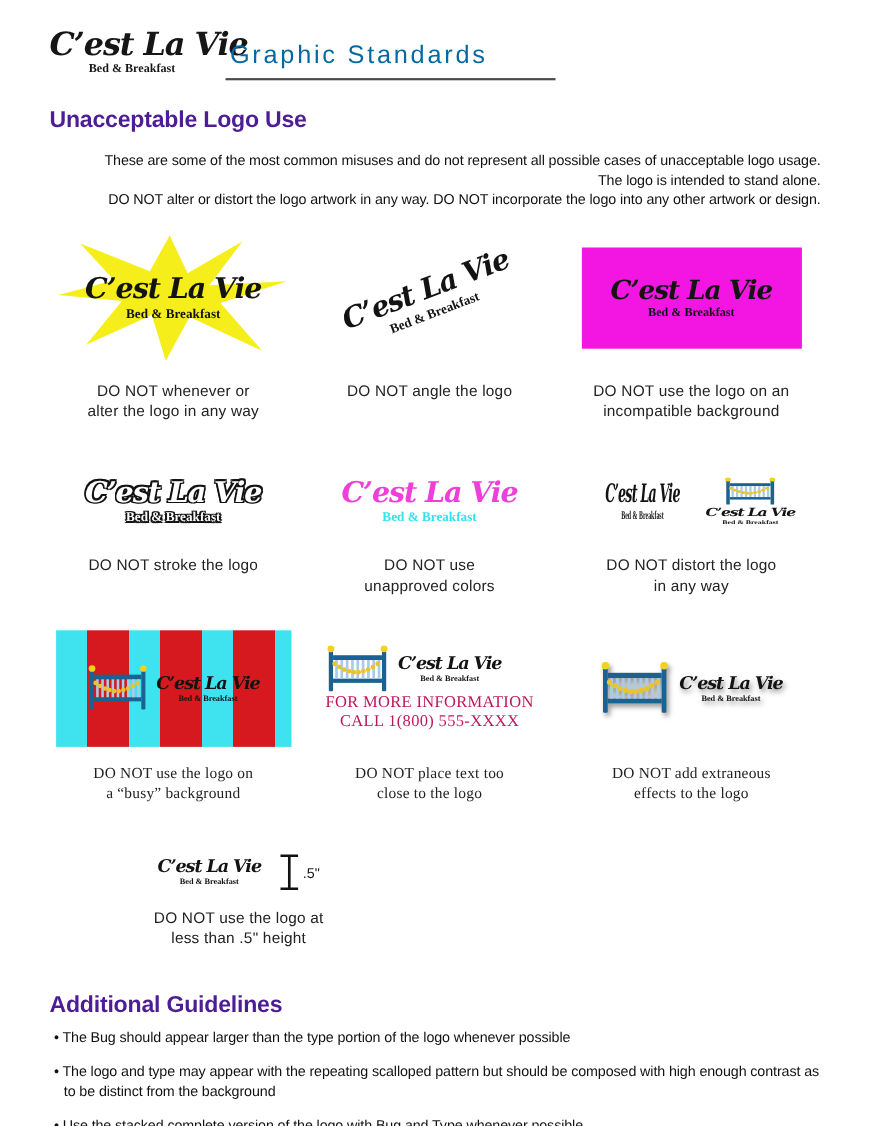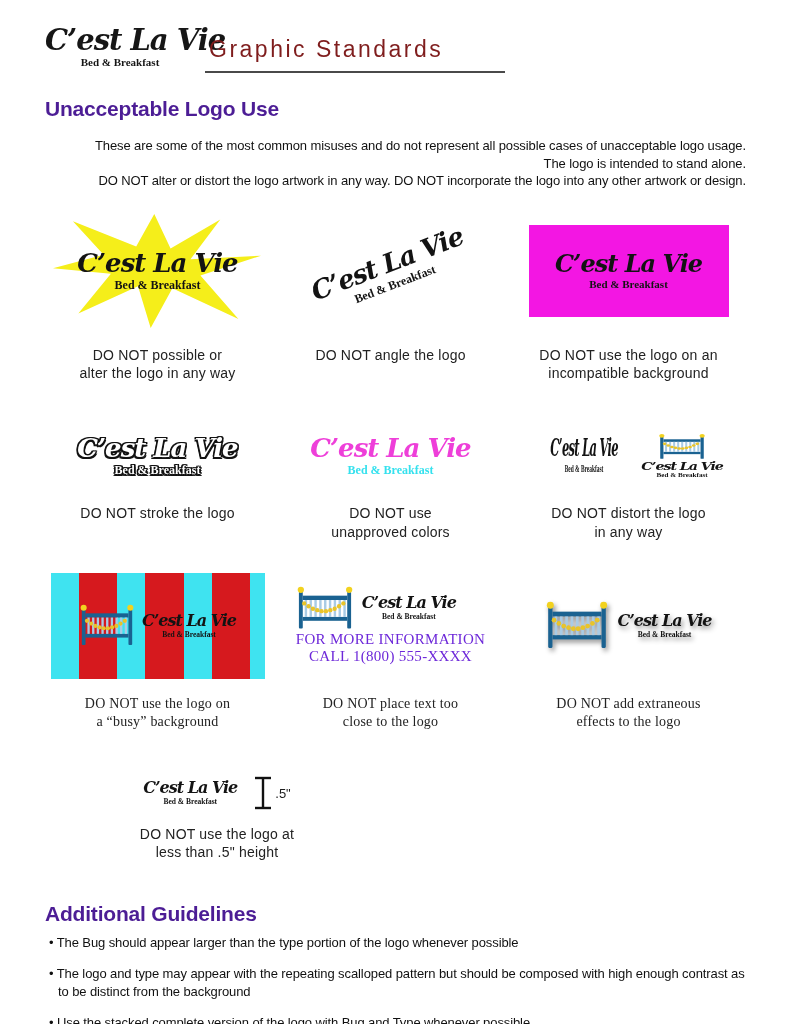--- a/index.html
+++ b/index.html
@@ -6,21 +6,21 @@
   body{width:791px;height:1024px;overflow:hidden;font-family:"Liberation Sans",sans-serif;color:#161616;position:relative;}
   .page{box-sizing:border-box;padding:26px 45px 0 45px;}
 
   
   .header{display:flex;align-items:flex-start;}
   .header-logo{width:150px;text-align:center;flex:none;}
   .script{font-family:"DejaVu Serif",serif;font-style:italic;font-weight:700;line-height:1;white-space:nowrap;letter-spacing:-1px;}
   .tagline{font-family:"Liberation Serif",serif;font-weight:700;white-space:nowrap;}
   .header-logo .script{font-size:29px;}
   .header-logo .tagline{font-size:11px;margin-top:1px;}
-  .doc-title{margin-left:10px;margin-top:10px;font-size:23px;letter-spacing:2.5px;color:#7f1d1d;border-bottom:2px solid #4a4a4a;padding:0 62px 8px 4px;font-weight:400;}
+  .doc-title{margin-left:10px;margin-top:10px;font-size:23px;letter-spacing:2.5px;color:#0369a1;border-bottom:2px solid #4a4a4a;padding:0 62px 8px 4px;font-weight:400;}
 
   
   h2{font-size:21px;font-weight:700;color:#4c1d95;margin:0;letter-spacing:-0.2px;font-family:"Liberation Sans",sans-serif;}
   .h-unacceptable{margin-top:24px;}
   .intro{margin-top:16px;font-size:13px;line-height:1.36;letter-spacing:-0.1px;color:#111;text-align:right;}
 
   
   .grid{display:grid;grid-template-columns:225px 225px 235px;column-gap:8px;}
   .grid.r1{margin-top:20px;}
   .grid.r2{margin-top:34px;}
@@ -49,21 +49,21 @@
   .stroked .script,.stroked .tagline{color:#fff;text-shadow:-1.5px -1.5px 0 #121212,1.5px -1.5px 0 #121212,-1.5px 1.5px 0 #121212,1.5px 1.5px 0 #121212,0 -1.5px 0 #121212,0 1.5px 0 #121212,-1.5px 0 0 #121212,1.5px 0 0 #121212;}
   .unapproved .script{color:#EE3FD9;}
   .unapproved .tagline{color:#35E1EE;}
   .distort-wrap{display:flex;align-items:center;gap:14px;}
   .distort-narrow{transform:scale(0.72,1.45);}
   .distort-flat{display:inline-block;text-align:center;transform:scale(1.1,0.78);}
   .distort-flat .bed{width:44px;display:block;margin:0 auto 2px;}
   .busy-panel{width:214px;height:106px;display:flex;align-items:center;justify-content:center;gap:7px;
     background:linear-gradient(90deg,#3FE3F0 0 13%,#D6191E 13% 31%,#3FE3F0 31% 44%,#D6191E 44% 62%,#3FE3F0 62% 75%,#D6191E 75% 93%,#3FE3F0 93% 100%);}
   .crowded{display:inline-block;text-align:center;}
-  .crowd-text{font-family:"Liberation Serif",serif;font-size:15px;line-height:1.15;color:#6d28d9;letter-spacing:0.3px;margin-top:1px;}
+  .crowd-text{font-family:"Liberation Serif",serif;font-size:15px;line-height:1.15;color:#be185d;letter-spacing:0.3px;margin-top:1px;}
   .fx{filter:drop-shadow(2.5px 3px 2.5px #8f8f8f);}
 
   .bed{display:block;}
   .bed-lg{width:64px;} .bed-md{width:58px;} .bed-sm{width:56px;}
 
   
   .minsize{margin-top:44px;margin-left:52px;width:240px;text-align:center;}
   .minsize-art{display:flex;align-items:center;justify-content:center;gap:16px;}
   .measure{display:flex;align-items:center;gap:2px;}
   .measure-label{font-size:13px;color:#1c1c1c;}
@@ -100,21 +100,21 @@
       <div class="art">
         <svg class="starburst" viewBox="0 0 230 130">
           <polygon points="112,2 130,40 185,8 152,52 230,48 163,70 205,118 132,84 108,128 94,82 28,112 64,68 0,62 56,47 22,10 92,38" fill="#F5EE1A"></polygon>
         </svg>
         <div class="logo-stack size-lg">
           <div class="script">C’est La Vie</div>
           <div class="tagline">Bed &amp; Breakfast</div>
         </div>
       </div>
       <div class="cap">
-        <span>DO NOT possible or</span><br>
+        <span>DO NOT whenever or</span><br>
         <span>alter the logo in any way</span>
       </div>
     </div>
 
     <div class="cell">
       <div class="art">
         <div class="logo-stack size-lg angled">
           <div class="script">C’est La Vie</div>
           <div class="tagline">Bed &amp; Breakfast</div>
         </div>

